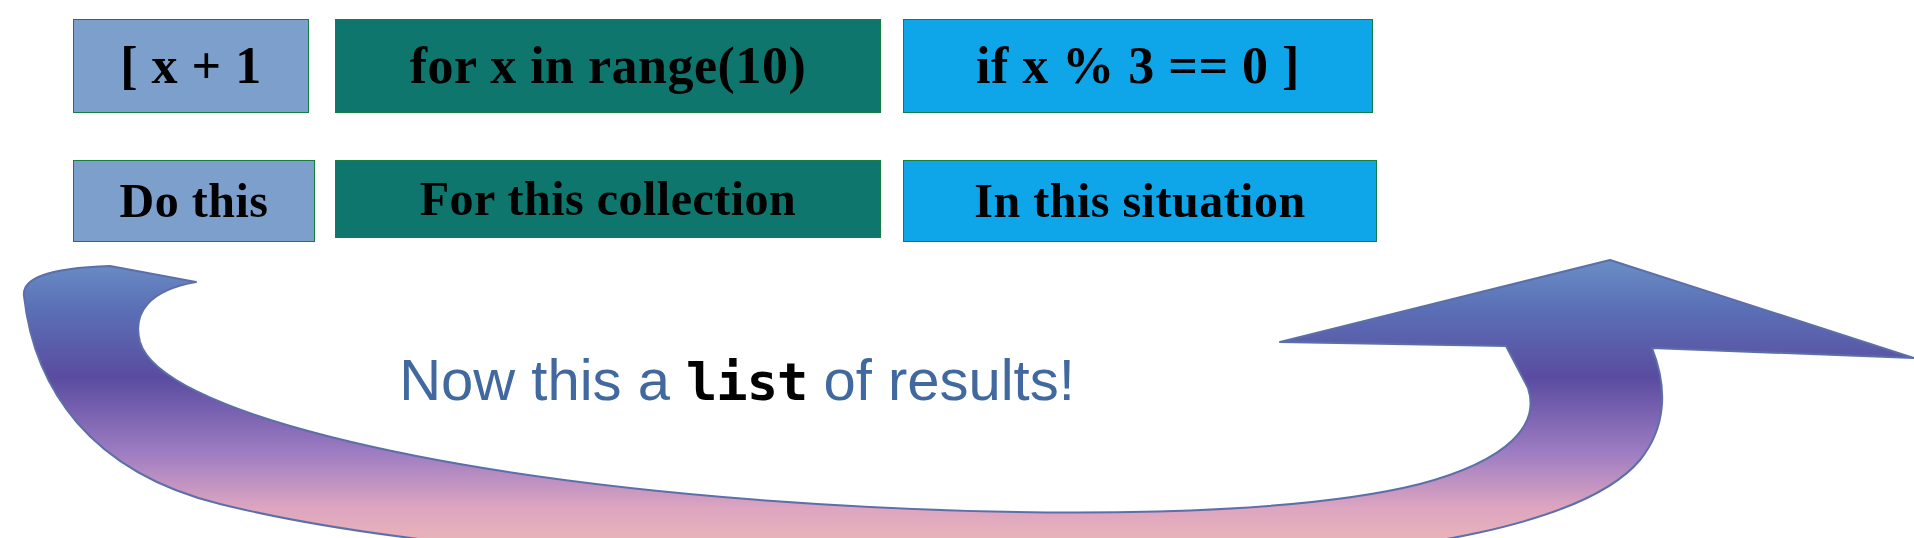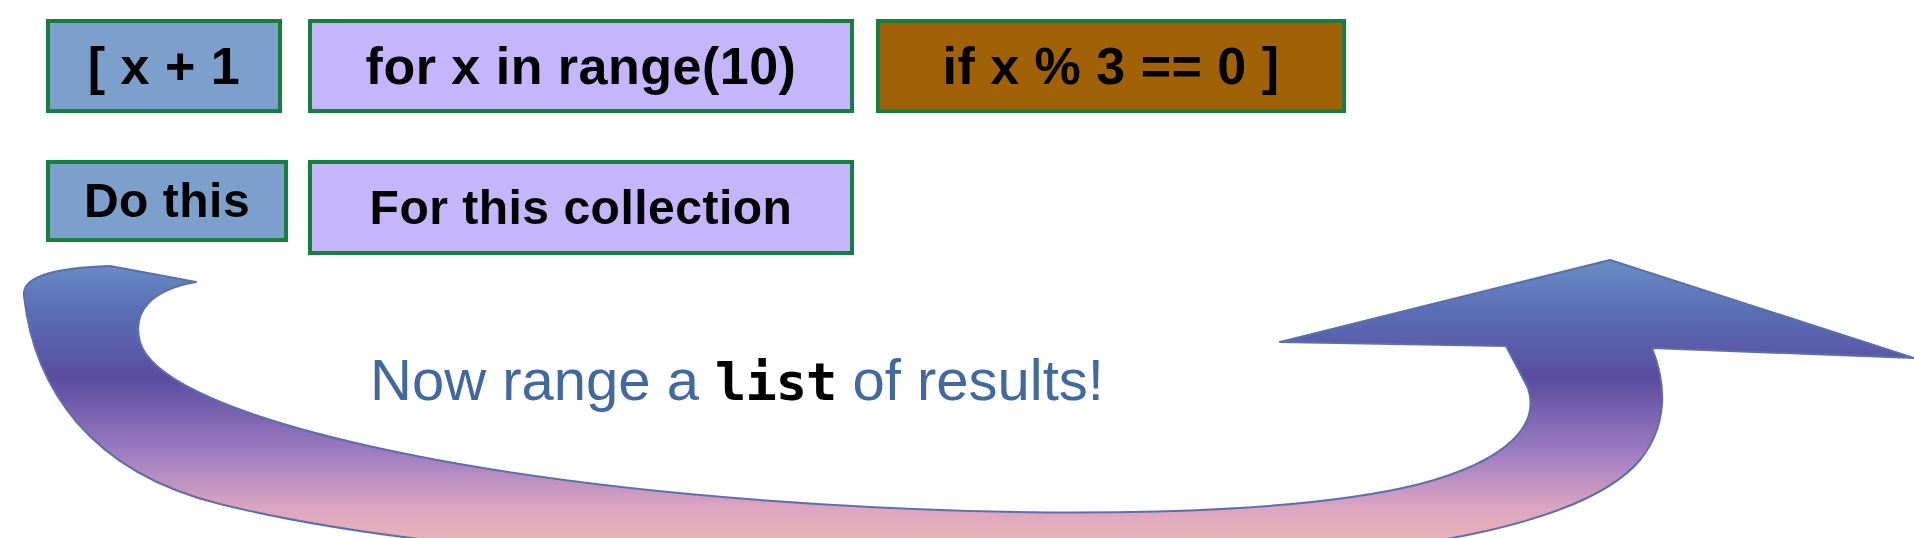--- a/index.html
+++ b/index.html
@@ -21,47 +21,48 @@
     top: 0;
     width: 1914px;
     height: 538px;
     background: #ffffff;
   }
 
   
   .box {
     position: absolute;
     box-sizing: border-box;
-    border: 4px solid #15803d;
+    border: 1px solid #15803d;
     display: flex;
     align-items: center;
     justify-content: center;
     color: #000000;
-    font-family: Liberation Sans, sans-serif;
+    font-family: Liberation Serif, serif;
     font-weight: bold;
     white-space: pre;
     letter-spacing: 0.5px;
     overflow: hidden;
+    margin-left: 27px;
   }
 
   .box.code   { font-size: 52px; line-height: 1; }
   .box.plain  { font-size: 48px; line-height: 1; }
 
   .c-blue   { background: #7D9FCC; }
-  .c-yellow { background: #c4b5fd; }
-  .c-mauve  { background: #a16207; }
+  .c-yellow { background: #0f766e; }
+  .c-mauve  { background: #0ea5e9; }
 
   
   #box-code-0 { left: 46px;   top: 19px; width: 236px; height: 94px; }
   #box-code-1 { left: 308px;  top: 19px; width: 546px; height: 94px; }
   #box-code-2 { left: 876px;  top: 19px; width: 470px; height: 94px; }
 
   
   #box-plain-0 { left: 46px;  top: 160px; width: 242px; height: 82px; }
-  #box-plain-1 { left: 308px; top: 160px; width: 546px; height: 95px; }
+  #box-plain-1 { left: 308px; top: 160px; width: 546px; height: 78px; }
   #box-plain-2 { left: 876px; top: 160px; width: 474px; height: 82px; }
 
   
   #arrow-svg {
     position: absolute;
     left: 0;
     top: 238px;
     width: 1914px;
     height: 300px;
     pointer-events: none;
@@ -108,20 +109,23 @@
   </div>
 
   <div class="box plain c-blue" id="box-plain-0">
     <span>Do this</span>
   </div>
 
   <div class="box plain c-yellow" id="box-plain-1">
     <span>For this collection</span>
   </div>
 
+  <div class="box plain c-mauve" id="box-plain-2">
+    <span>In this situation</span>
+  </div>
 
   <svg id="arrow-svg" viewBox="0 0 1914 300" preserveAspectRatio="none">
     <defs>
       <linearGradient id="arrowGrad" x1="0" y1="0" x2="0" y2="1">
         <stop offset="0.00" stop-color="#6A8EC6"></stop>
         <stop offset="0.16" stop-color="#5A6FB6"></stop>
         <stop offset="0.38" stop-color="#5A4CA0"></stop>
         <stop offset="0.62" stop-color="#9D7CC2"></stop>
         <stop offset="0.80" stop-color="#DDA5C0"></stop>
         <stop offset="1.00" stop-color="#F4C0B2"></stop>
@@ -141,15 +145,15 @@
         L 1610,22
         L 1914,120
         L 1652,110
         C 1668,150 1666,190 1640,222
         C 1588,284 1420,318 1170,328
         C 830,342 430,318 220,266
         C 90,234 34,150 24,58
         Z" fill="url(#arrowGrad)" stroke="#5C6FA8" stroke-width="2" stroke-linejoin="round"></path>
   </svg>
 
-  <div id="caption"><span>Now range a </span><span class="mono">list</span><span> of results!</span></div>
+  <div id="caption"><span>Now this a </span><span class="mono">list</span><span> of results!</span></div>
 
 </div>
 
 </body></html>

